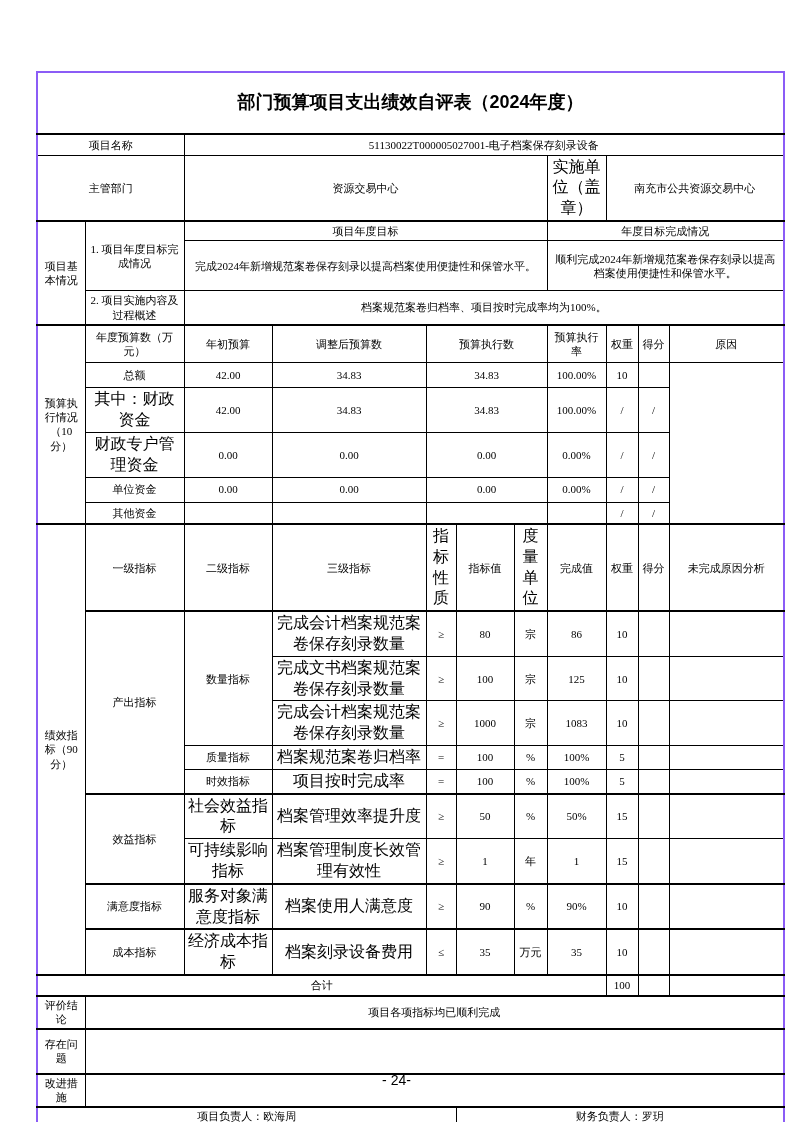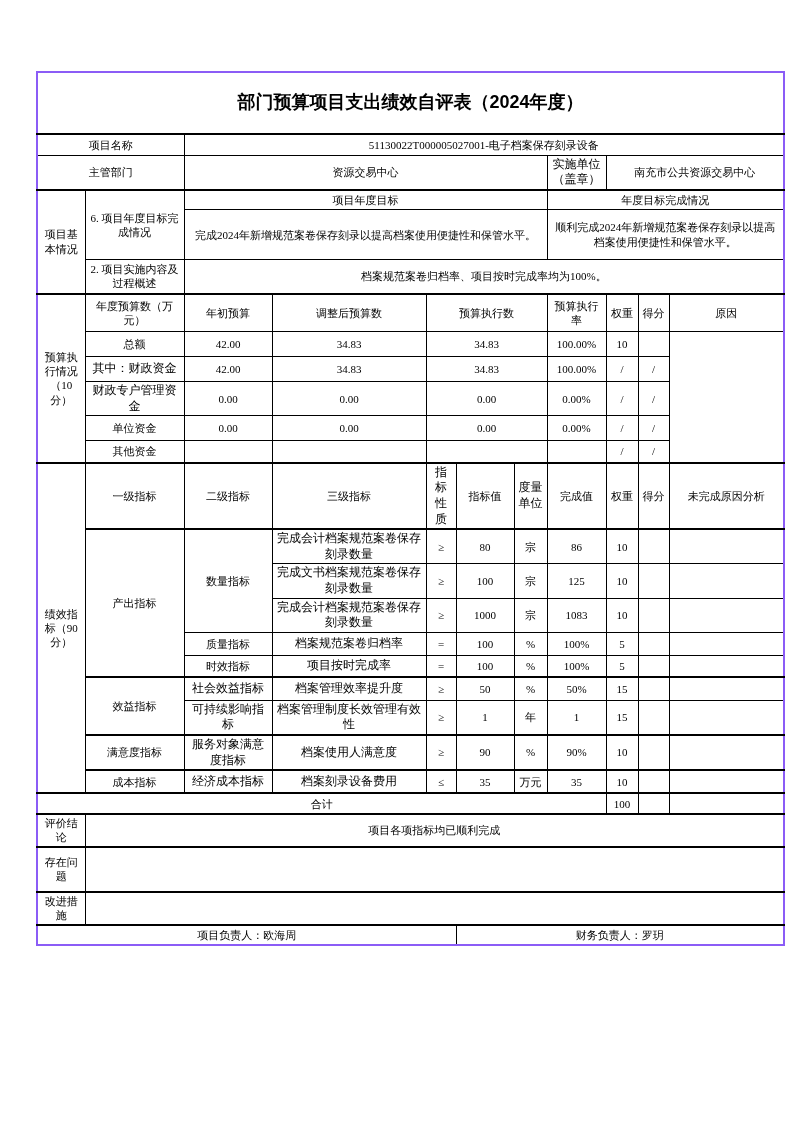--- a/index.html
+++ b/index.html
@@ -26,21 +26,21 @@
     overflow:hidden;
     word-break:break-all;
   }
   tr.thick > td{border-top-width:2px;}
   td.left{text-align:center;}
   td.title-cell{
     font-family:"Liberation Sans","DejaVu Sans",sans-serif;
     font-weight:bold;font-size:18px;
     border-bottom-width:2px;
   }
-  td.small{font-size:12px;}
+  td.small{font-size:16px;}
   .footer-page-num{
     position:absolute;left:0;top:1072px;width:100%;
     text-align:center;
     font-family:"Liberation Sans","DejaVu Sans",sans-serif;
     font-size:14px;
   }
 </style>
 </head>
 <body>
 
@@ -73,21 +73,21 @@
 
   <tr style="height:30px">
     <td colspan="2" class="left">主管部门</td>
     <td colspan="5" class="left">资源交易中心</td>
     <td class="small">实施单位（盖章）</td>
     <td colspan="3">南充市公共资源交易中心</td>
   </tr>
 
   <tr class="thick" style="height:20px">
     <td rowspan="3">项目基本情况</td>
-    <td rowspan="2" class="left">6. 项目年度目标完成情况</td>
+    <td rowspan="2" class="left">1. 项目年度目标完成情况</td>
     <td colspan="5">项目年度目标</td>
     <td colspan="4">年度目标完成情况</td>
   </tr>
   <tr style="height:50px">
     <td colspan="5" class="left">完成2024年新增规范案卷保存刻录以提高档案使用便捷性和保管水平。</td>
     <td colspan="4" class="left">顺利完成2024年新增规范案卷保存刻录以提高档案使用便捷性和保管水平。</td>
   </tr>
   <tr style="height:34px">
     <td class="left">2. 项目实施内容及过程概述</td>
     <td colspan="9" class="left">档案规范案卷归档率、项目按时完成率均为100%。</td>
@@ -288,14 +288,15 @@
     <td colspan="10" class="left"></td>
   </tr>
 
   <tr class="thick" style="height:20px">
     <td colspan="5" class="left"><span>项目负责人：</span><span>欧海周</span></td>
     <td colspan="6" class="left"><span>财务负责人：</span><span>罗玥</span></td>
   </tr>
 </tbody>
     </table>
 
+<div class="footer-page-num">- 24-</div>
 
 </div>
 
 </body></html>

